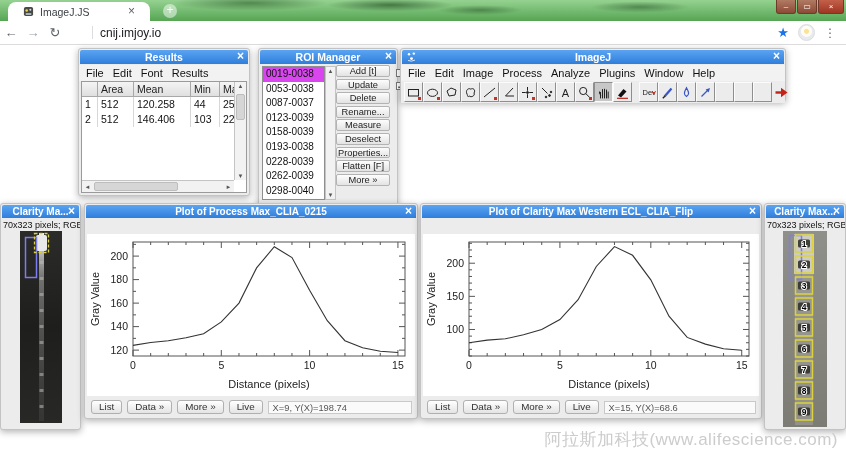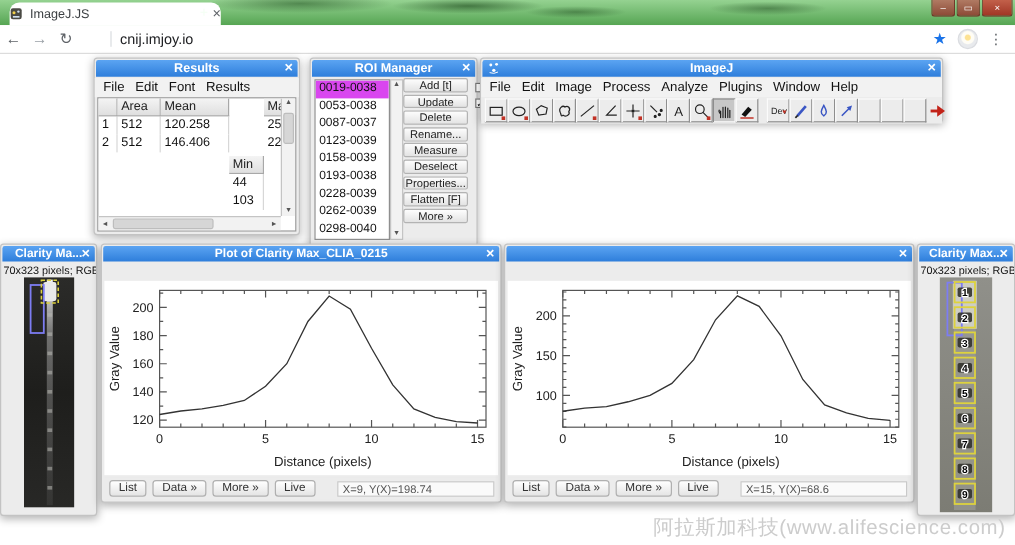--- a/index.html
+++ b/index.html
@@ -9,22 +9,22 @@
   svg text{font-family:"Liberation Sans",sans-serif;}
 
   
   .chrome-green{position:absolute;left:0;top:0;width:846px;height:21px;
     background:
       radial-gradient(90px 9px at 390px 5px, rgba(15,55,15,.55), transparent 70%),
       radial-gradient(60px 7px at 480px 10px, rgba(20,60,20,.42), transparent 70%),
       radial-gradient(70px 8px at 640px 7px, rgba(25,65,25,.45), transparent 70%),
       radial-gradient(110px 11px at 250px 3px, rgba(25,70,25,.5), transparent 70%),
       linear-gradient(180deg,#95d291,#56a553);}
-  .tab{position:absolute;left:8px;top:2px;width:176px;height:19px;background:#fff;
-       border-radius:8px 8px 0 0;display:flex;align-items:center;padding:0 0;}
+  .tab{position:absolute;left:8px;top:2px;width:142px;height:19px;background:#fff;
+       border-radius:8px 8px 0 0;display:flex;align-items:center;padding:0 15px;}
   .favicon{width:11px;height:11px;margin-right:6px;flex:none;}
   .tabtitle{font-size:10.5px;color:#3c4043;flex:1;white-space:nowrap;overflow:hidden;}
   .tabclose{font-size:12px;color:#5f6368;line-height:11px;}
   .newtab{position:absolute;left:163px;top:4px;width:14px;height:14px;border-radius:50%;
           background:rgba(255,255,255,.5);color:#f4fff4;font-size:12px;line-height:13px;text-align:center;}
   .winctl{position:absolute;top:0;right:2px;display:flex;}
   .winbtn{width:20px;height:14px;margin-left:1px;border-radius:0 0 3px 3px;
           background:linear-gradient(#b07a63,#8c4a36);color:#fff;font-size:8px;line-height:13px;
           text-align:center;border:1px solid #6f3a2a;border-top:none;}
   .winbtn.close{background:linear-gradient(#c2604a,#a03524);width:26px;}
@@ -53,21 +53,21 @@
   .menurow span{white-space:nowrap;}
 
   
   #win-results .tablewrap{position:absolute;left:2px;right:2px;top:32px;bottom:2px;background:#fff;
       border:1px solid #9a9a9a;overflow:hidden;}
   .trow{height:15px;white-space:nowrap;}
   .rcell{display:inline-block;vertical-align:top;font-size:10.5px;height:15px;line-height:15px;
          padding:0 3px;overflow:hidden;border-right:1px solid #d7d7d7;}
   .thead .rcell{background:linear-gradient(#f4f4f4,#dfdfdf);border-right:1px solid #a8a8a8;
                 border-bottom:1px solid #a8a8a8;color:#222;}
-  .c0{width:16px;}.c1{width:36px;}.c2{width:57px;}.c3{width:29px;margin-top:48px;}.c4{width:32px;}
+  .c0{width:16px;}.c1{width:36px;}.c2{width:57px;}.c3{width:29px;}.c4{width:32px;}
   .vsb{position:absolute;right:0;top:0;bottom:12px;width:12px;background:#f2f2f2;border-left:1px solid #c4c4c4;}
   .vsb .a{position:absolute;left:0;width:11px;text-align:center;font-size:6px;color:#555;}
   .hsb{position:absolute;left:0;right:12px;bottom:0;height:12px;background:#f2f2f2;border-top:1px solid #c4c4c4;}
   .hsb .a{position:absolute;top:0;height:12px;line-height:12px;font-size:6px;color:#555;width:11px;text-align:center;}
   .hthumb{position:absolute;left:12px;top:1px;height:9px;width:55%;background:#d6d6d6;border:1px solid #bdbdbd;border-radius:2px;}
   .vthumb{position:absolute;left:1px;top:12px;width:9px;height:26px;background:#d6d6d6;border:1px solid #bdbdbd;border-radius:2px;}
 
   
   #roi-list{position:absolute;left:3px;top:17px;width:63px;bottom:5px;background:#fff;
       border:1px solid #8f8f8f;font-size:10px;overflow:hidden;}
@@ -94,21 +94,21 @@
   .tool.end{margin-left:auto;border:none;background:transparent;}
 
   
   .istat{height:12px;font-size:9px;line-height:12px;padding-left:2px;color:#111;white-space:nowrap;overflow:hidden;}
   .thumbwrap{position:absolute;left:0;right:0;top:27px;bottom:2px;display:flex;justify-content:center;}
 
   
   .statline{height:13px;font-size:10px;line-height:13px;color:#111;padding-left:4px;white-space:nowrap;overflow:hidden;}
   .parea{position:absolute;left:2px;right:2px;top:30px;bottom:22px;background:#fff;overflow:hidden;}
   .pfoot{position:absolute;left:2px;right:2px;bottom:2px;height:18px;background:#ececec;
-         display:flex;align-items:center;gap:18px;padding:0 3px 0 4px;}
+         display:flex;align-items:center;gap:5px;padding:0 3px 0 4px;}
   .pbtns{display:flex;gap:5px;}
   .pbtn{height:14px;font-size:9.8px;line-height:12px;padding:0 7px;color:#333;white-space:nowrap;
         background:linear-gradient(#ffffff,#e4e4e4);border:1px solid #b0b0b0;border-radius:3px;}
   .pstat{flex:1;height:13px;background:#fafafa;border:1px solid #c9c9c9;font-size:9.3px;color:#555;
          line-height:12px;padding:0 4px;white-space:nowrap;overflow:hidden;}
 
   .wm{position:absolute;right:8px;bottom:3px;font-size:17px;color:#cccccc;letter-spacing:.5px;
       white-space:nowrap;}
 </style>
 </head>
@@ -416,21 +416,21 @@
             <rect x="19.5" y="174" width="4" height="3"></rect>
         </g>
         <rect x="5.5" y="6.5" width="11" height="40" fill="none" stroke="#7d7df2" stroke-width="1.5"></rect>
         <rect x="14.5" y="2.5" width="14" height="19" fill="none" stroke="#ddd23e" stroke-width="1.3" stroke-dasharray="3 2"></rect>
       </svg>
     </div>
   </div>
 
   <div class="win" style="left:84px;top:203px;width:334px;height:216px">
     <div class="tbar small">
-      <span>Plot of Clarity Max_CLIA_0215</span>
+      <span>Plot of Process Max_CLIA_0215</span>
       <span class="x">×</span>
     </div>
     <div class="parea">
       <svg id="plot-svg-0" width="328" height="160">
           <rect x="46" y="8" width="272" height="114" fill="none" stroke="#555"></rect>
           <line x1="46" y1="122" x2="46" y2="116" stroke="#555"></line>
           <line x1="46" y1="8" x2="46" y2="14" stroke="#555"></line>
           <text x="46" y="135" text-anchor="middle" font-size="10.5" fill="#222">0</text>
           <line x1="63.66233766233766" y1="122" x2="63.66233766233766" y2="119" stroke="#555"></line>
           <line x1="63.66233766233766" y1="8" x2="63.66233766233766" y2="11" stroke="#555"></line>
@@ -501,20 +501,21 @@
           <button class="pbtn">Data »</button>
           <button class="pbtn">More »</button>
           <button class="pbtn">Live</button>
         </span>
       <span class="pstat">X=9, Y(X)=198.74</span>
     </div>
   </div>
 
   <div class="win" style="left:420px;top:203px;width:342px;height:216px">
     <div class="tbar small">
+      <span>Plot of Clarity Max Western ECL_CLIA_Flip</span>
       <span class="x">×</span>
     </div>
     <div class="parea">
       <svg id="plot-svg-1" width="336" height="160">
           <rect x="46" y="8" width="280" height="114" fill="none" stroke="#555"></rect>
           <line x1="46" y1="122" x2="46" y2="116" stroke="#555"></line>
           <line x1="46" y1="8" x2="46" y2="14" stroke="#555"></line>
           <text x="46" y="135" text-anchor="middle" font-size="10.5" fill="#222">0</text>
           <line x1="64.18181818181819" y1="122" x2="64.18181818181819" y2="119" stroke="#555"></line>
           <line x1="64.18181818181819" y1="8" x2="64.18181818181819" y2="11" stroke="#555"></line>

